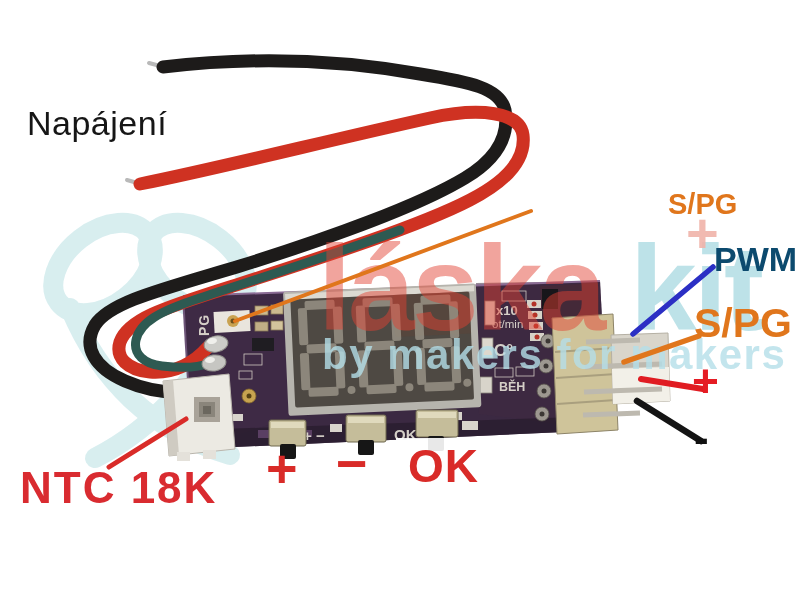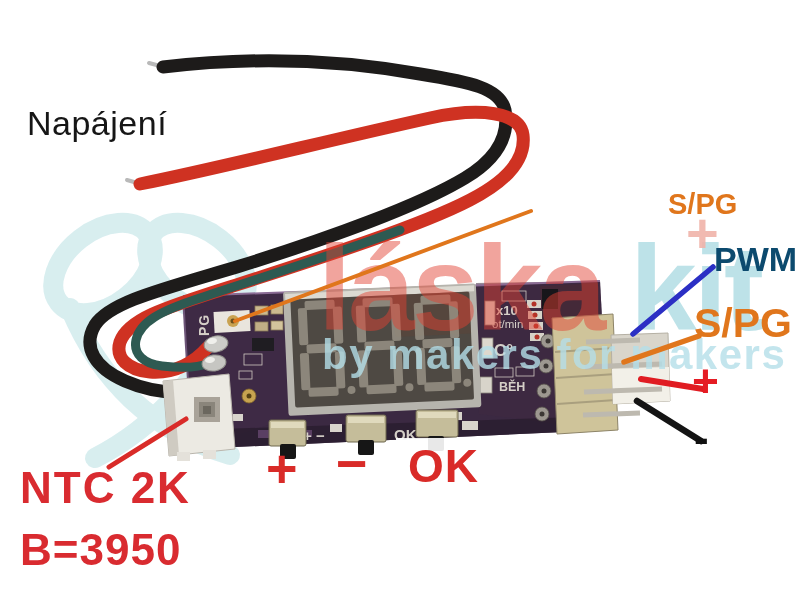--- a/index.html
+++ b/index.html
@@ -206,15 +206,14 @@
 <div class="lbl" style="left:668px;top:190px;font-size:29px;color:#e0761c;">S/PG</div>
 <div class="lbl" style="left:714px;top:242px;font-size:34px;color:#0c4a6e;">PWM</div>
 <div class="lbl" style="left:694px;top:303px;font-size:41px;color:#e0761c;">S/PG</div>
 <div class="lbl" style="left:692px;top:358px;font-size:46px;color:#e51c24;">+</div>
 <div class="lbl" style="left:694px;top:416px;font-size:44px;color:#101010;">-</div>
 
 <div class="lbl" style="left:266px;top:441px;font-size:54px;color:#d92b28;">+</div>
 <div class="lbl" style="left:336px;top:436px;font-size:54px;color:#d92b28;">−</div>
 <div class="lbl" style="left:408px;top:443px;font-size:46px;color:#d92b28;letter-spacing:1px;">OK</div>
 
-<div class="lbl" style="left:20px;top:466px;font-size:44px;color:#d92b30;letter-spacing:2px;">NTC 2K</div>
-<div class="lbl" style="left:20px;top:528px;font-size:44px;color:#d92b30;letter-spacing:1px;">B=3950</div>
+<div class="lbl" style="left:20px;top:466px;font-size:44px;color:#d92b30;letter-spacing:2px;">NTC 18K</div>
 </div>
 
 </body></html>

